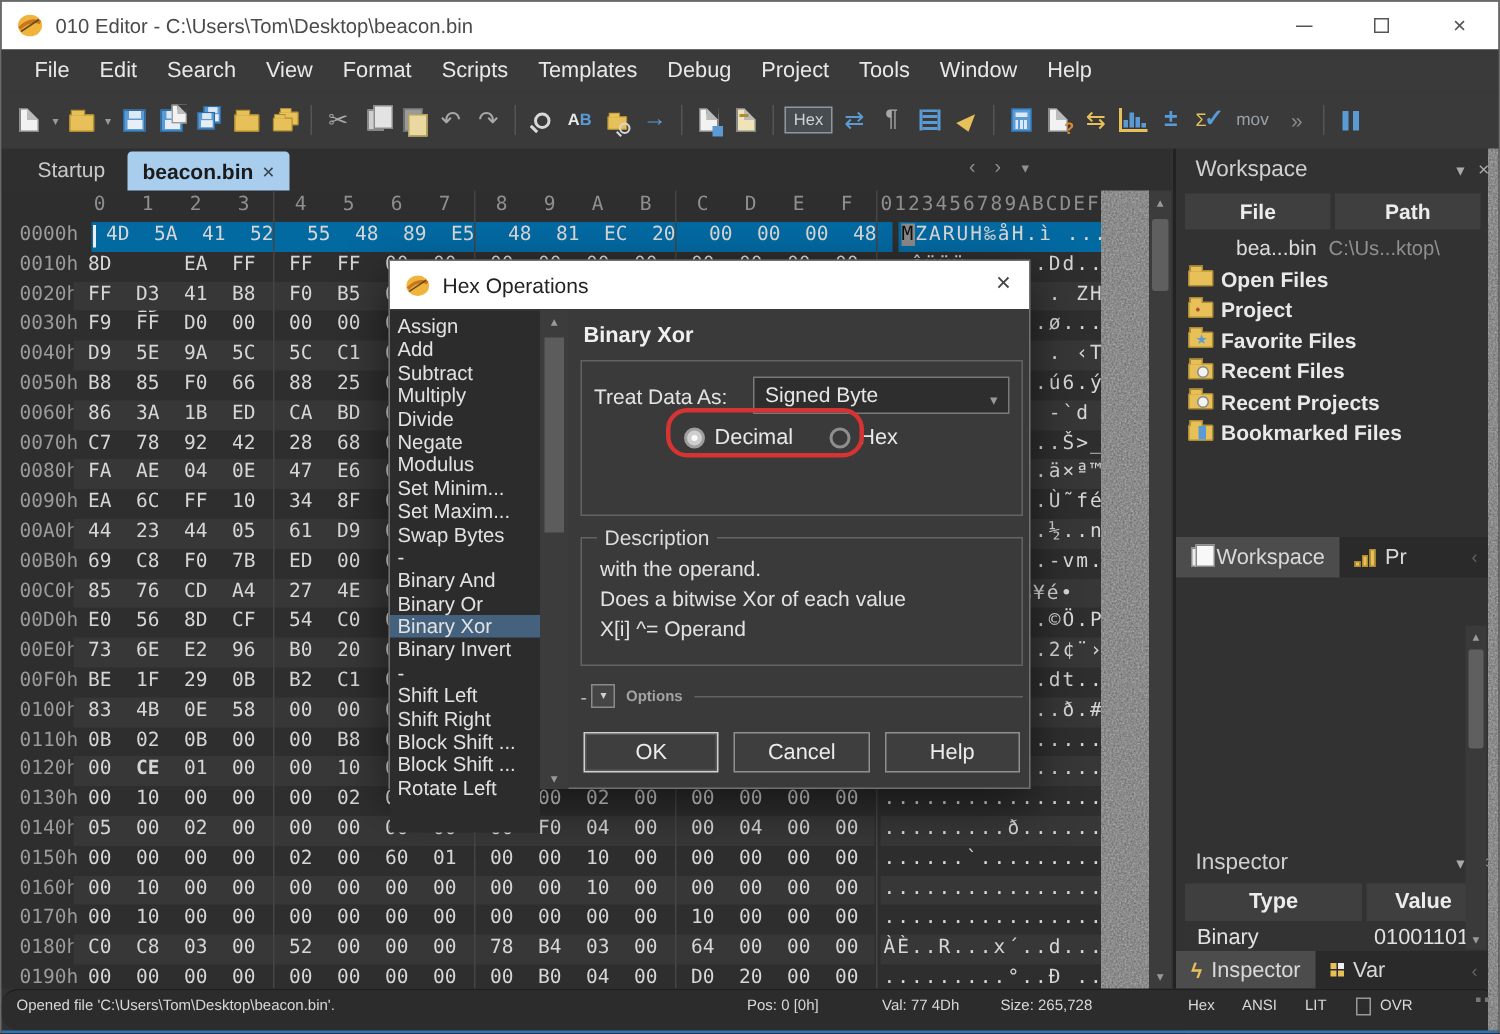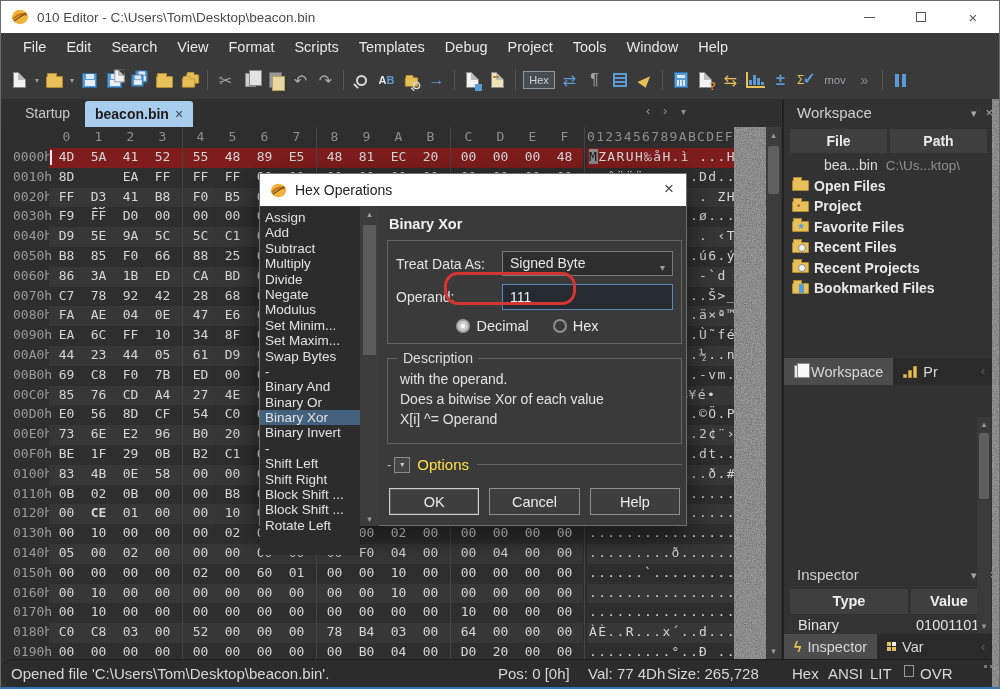--- a/index.html
+++ b/index.html
@@ -80,21 +80,21 @@
   .hexhead { position:relative; height:21px; }
   .hexhead span { position:absolute; top:2px; width:27px; text-align:center; color:#8f8f8f; font-size:13px; }
   .hexhead .ah { left:586px; width:150px; text-align:left; letter-spacing:1.35px; }
   .hrow { position:relative; height:19.8px; }
   .hrow .addr { position:absolute; left:12px; top:1px; color:#9b9b9b; font-size:13px; }
   .hrow .bwrap { position:absolute; left:48px; top:0; width:534px; height:19.8px; }
   .hrow .b { position:absolute; top:1px; width:27px; text-align:center; color:#d6d6d6; font-size:13px; }
   .hrow .ascii { position:absolute; left:586px; top:0; width:147px; height:19.8px; padding:1px 0 0 2px;
                  color:#d6d6d6; font-size:13px; letter-spacing:1.35px; white-space:pre; overflow:hidden; }
   .hrow.alt .bwrap, .hrow.alt .ascii { background:#373737; }
-  .hrow.sel .bwrap, .hrow.sel .ascii { background:#7f1d1d; }
+  .hrow.sel .bwrap, .hrow.sel .ascii { background:#0369a1;margin-left:12px; }
   .hrow.sel .caret { position:absolute; left:1px; top:2px; width:2px; height:15px; background:#ededed; }
   .hrow .cur { background:#8a8a8a; color:#101010; }
   .vsep { position:absolute; top:0; width:1px; height:532px; background:#454545; z-index:2; }
   .noise-strip { position:absolute; z-index:3; }
   .sb { position:absolute; background:#3c3c3c; z-index:4; }
   .sb .arr { position:absolute; left:0; width:100%; text-align:center; color:#9a9a9a; font-size:9px; }
   .sb .thumb { position:absolute; left:2px; right:2px; background:#5f5f5f; border-radius:2px; }
 
   
   .dialog { position:absolute; left:258px; top:172px; width:428px; height:353px; background:#3a3a3a;
@@ -124,21 +124,21 @@
   .radio.on { background:#cfcfcf; border-color:#9f9f9f; }
   .radio.on::after { content:""; position:absolute; left:3px; top:3px; width:4px; height:4px; border-radius:50%; background:#fafafa; }
   .rlabel { color:#e8e8e8; font-size:14.5px; margin-right:14px; }
   .gdesc { margin-top:14px; height:86px; padding:10px 10px 0 12px; }
   .legend { position:absolute; top:-9px; left:10px; background:#3a3a3a; padding:0 5px; color:#dcdcdc; font-size:14px; }
   .dline { color:#e2e2e2; font-size:14px; line-height:20px; }
   .optrow { display:flex; align-items:center; margin-top:12px; }
   .optdash { color:#bdbdbd; font-size:13px; margin-right:3px; }
   .optbtn { width:16px; height:16px; background:#454545; border:1px solid #8a8a8a; color:#cfcfcf;
             font-size:8px; text-align:center; line-height:14px; margin-right:7px; }
-  .optlabel { color:#fde047; font-size:15px; margin-right:8px; }
+  .optlabel { color:#a3a3a3; font-size:10px; margin-right:8px;font-weight:bold; }
   .optline { flex:1; border-top:1px solid #636363; }
   .dbtns { position:absolute; left:2px; right:2px; bottom:6px; display:flex; gap:10px; }
   .dbtn { flex:1; height:27px; background:#3e3e3e; border:1px solid #8f8f8f; color:#ececec; font-size:14.5px;
           display:flex; align-items:center; justify-content:center; }
   .dbtn.focus { border:1px solid #cfcfcf; box-shadow:0 0 0 1px #5a5a5a inset; }
   .redbox { position:absolute; left:443px; top:271px; width:132px; height:33px; border:3px solid #d63333;
             border-radius:14px; z-index:12; }
 
   
   .sidebar { position:absolute; left:781px; top:98px; width:219px; height:560px; background:#323232;
@@ -177,21 +177,21 @@
   .insp-table { margin:0 14px 0 6px; }
   .itrhead { display:flex; gap:3px; }
   .itrhead div { height:25px; background:#3f3f3f; color:#ececec; font-weight:bold; font-size:14.5px; text-align:center; line-height:25px; }
   .itr { display:flex; border-bottom:1px solid #3e3e3e; background:#333333; }
   .itr div { height:23.5px; line-height:23.5px; color:#e2e2e2; font-size:14.5px; padding-left:8px; white-space:nowrap; overflow:hidden; }
   .c-type { width:118px; flex:none; }
   .c-val { flex:1; }
 
   
   .statusbar { position:absolute; left:0; top:658px; width:100%; height:28px; background:#2c2c2c;
-               border-top:1px solid #1e1e1e; z-index:6; color:#d8d8d8; font-size:15px;border-radius:12px; }
+               border-top:1px solid #1e1e1e; z-index:6; color:#d8d8d8; font-size:10px;border-radius:12px; }
   .statusbar span { position:absolute; top:5px; white-space:nowrap; }
   .ovric { position:absolute; top:7px; width:10px; height:12px; border:1px solid #999; }
   .grip { position:absolute; right:6px; top:12px; display:flex; gap:3px; }
   .grip i { width:3px; height:3px; background:#777; }
   .bluebar { position:absolute; left:0; top:686px; width:100%; height:3px; background:#2e75b6; z-index:7; }
 </style>
 </head>
 <body>
 
 <div class="window">
@@ -1025,24 +1025,20 @@
     <div class="dpanel">
       <div class="dheading">Binary Xor</div>
       <div class="fgroup g1">
         <div class="frow">
           <span class="flabel">Treat Data As:</span>
           <div class="combo">
             <span>Signed Byte</span>
             <span class="cchev">▾</span>
           </div>
         </div>
-        <div class="frow">
-          <span class="flabel">Operand:</span>
-          <div class="tinput">111</div>
-        </div>
         <div class="radiorow">
           <span class="radio on"></span>
           <span class="rlabel" style="margin-left:-4px;">Decimal</span>
           <span class="radio"></span>
           <span class="rlabel" style="margin-left:-4px;">Hex</span>
         </div>
       </div>
       <div class="fgroup gdesc">
         <span class="legend">Description</span>
         <div class="dline">with the operand.</div>

